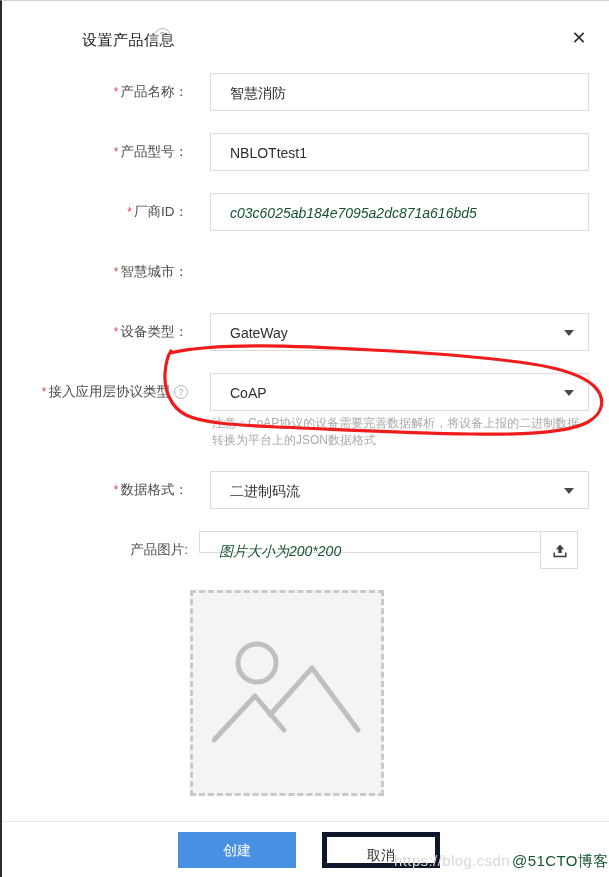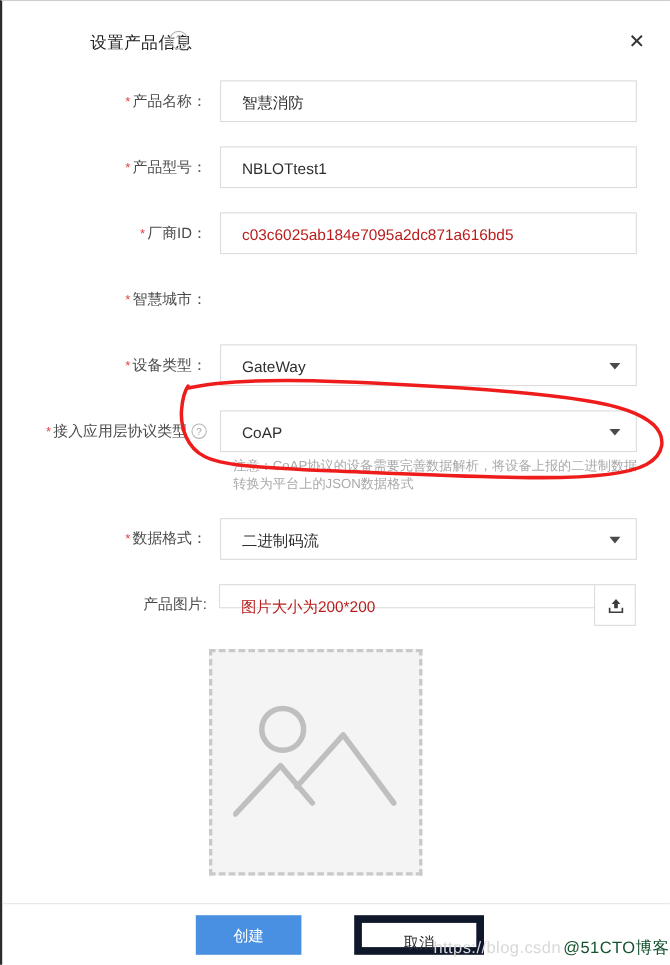--- a/index.html
+++ b/index.html
@@ -102,40 +102,41 @@
     border-radius: 50%;
     color: #a5a5a5;
     font-size: 9px;
     line-height: 12px;
     text-align: center;
     vertical-align: 1px;
     margin-left: 4px;
   }
   .f-control {
     position: absolute;
-    left: 198px;
+    left: 208px;
     top: 0;
     width: 379px;
     height: 38px;
     box-sizing: border-box;
     border: 1px solid #dcdcdc;
     background: #ffffff;
   }
   .f-value {
     position: absolute;
     left: 19px;
     top: 0;
     height: 38px;
     line-height: 38px;
     font-size: 14px;
     color: #2f2f2f;
     white-space: nowrap;
   }
   .f-value.placeholder {
-    color: #b91c1c;
+    color: #14532d;
+    font-style: italic;
   }
   .caret {
     position: absolute;
     right: 14px;
     top: 16px;
     width: 0; height: 0;
     border-left: 5px solid transparent;
     border-right: 5px solid transparent;
     border-top: 6px solid #4a4a4a;
   }
@@ -207,31 +208,31 @@
     top: 831px;
     height: 36px;
     font-size: 14px;
     line-height: 36px;
     text-align: center;
     cursor: pointer;
     box-sizing: border-box;
   }
   .btn-primary {
     left: 176px;
-    width: 96px;
+    width: 118px;
     background: #4a90e2;
     color: #ffffff;
     border: none;
   }
   .btn-default {
     left: 320px;
     width: 118px;
     background: #ffffff;
     color: #2f2f2f;
-    border: 7px solid #0f172a;
+    border: 5px solid #0f172a;
   }
 
   
   .watermark {
     position: absolute;
     left: 392px;
     top: 851px;
     font-size: 15px;
     color: #d8d8d8;
     white-space: nowrap;

